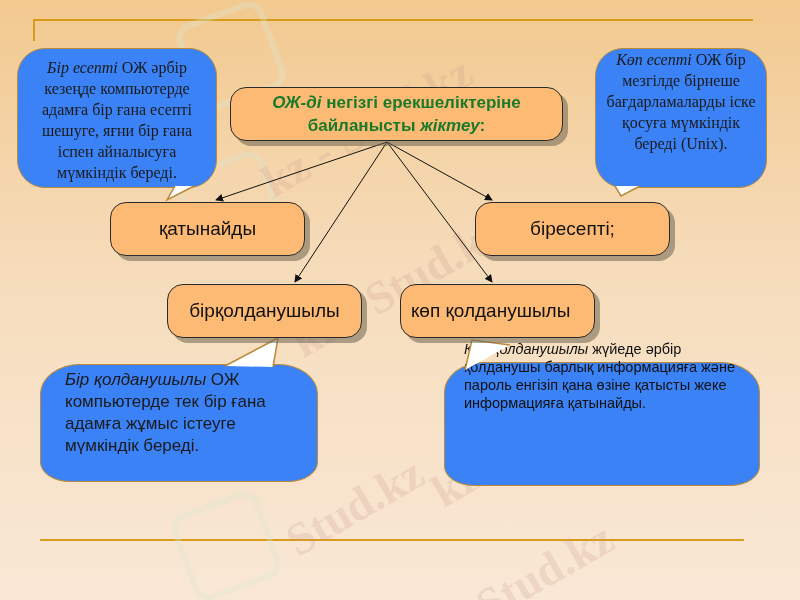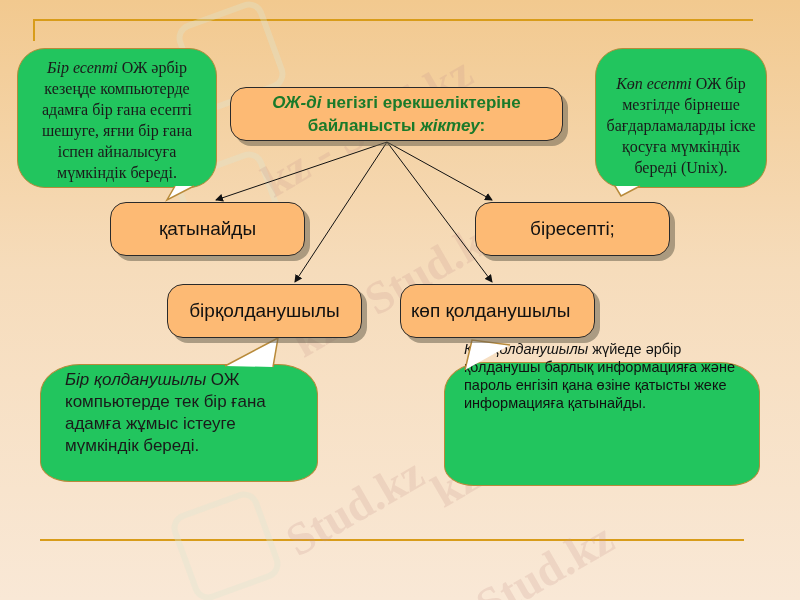--- a/index.html
+++ b/index.html
@@ -20,21 +20,21 @@
   }
   .box {
     position:absolute; background:#fdba74; border:1px solid #2a2a2a; border-radius:16px;
     box-shadow:5px 5px 0 rgba(110,100,80,0.55);
     display:flex; align-items:center; justify-content:center; text-align:center;
     color:#111; font-size:19px; box-sizing:border-box;
   }
   .title-box { color:#1a7a2a; font-weight:bold; font-size:17px; line-height:23px; }
   .title-box i { font-style:italic; }
   .bubble {
-    position:absolute; background:#22c55e; border:1.5px solid #b88a3a; border-radius:28px;
+    position:absolute; background:#3b82f6; border:1.5px solid #b88a3a; border-radius:28px;
     box-sizing:border-box; text-align:center; color:#1a1a1a;
   }
   .serif { font-family:"Liberation Serif", serif; font-size:16px; line-height:21px; }
   .sans-bubble { font-family:"Liberation Sans", sans-serif; text-align:left; }
   svg.overlay { position:absolute; left:0; top:0; pointer-events:none; }
 </style>
 </head>
 <body>
 
 <div class="deco-line" style="left:33px; top:19px; width:720px; height:2px;"></div>
@@ -47,21 +47,21 @@
 <div class="watermark" style="left:250px; top:100px;">kz - Stud.kz</div>
 <div class="watermark" style="left:280px; top:260px;">kz - Stud.kz</div>
 <div class="watermark" style="left:420px; top:410px;">kz - Stud.kz</div>
 <div class="watermark" style="left:280px; top:480px;">Stud.kz</div>
 <div class="watermark" style="left:470px; top:545px;">Stud.kz</div>
 
 <div class="bubble serif" style="left:17px; top:48px; width:200px; height:140px; padding:8px 10px;">
   <i>Бір есепті</i><span> ОЖ әрбір кезеңде компьютерде адамға бір ғана есепті шешуге, яғни бір ғана іспен айналысуға мүмкіндік береді.</span>
 </div>
 
-<div class="bubble serif" style="left:595px; top:48px; width:172px; height:140px; padding:24px 8px;">
+<div class="bubble serif" style="left:595px; top:48px; width:172px; height:140px; padding:0 8px;">
   <i>Көп есепті</i><span> ОЖ бір мезгілде бірнеше бағдарламаларды іске қосуға мүмкіндік береді (Unix).</span>
 </div>
 
 <div class="bubble sans-bubble" style="left:40px; top:364px; width:278px; height:118px; padding:4px 24px; font-size:17px; line-height:22px; border-radius:40px 40px 30px 30px / 30px 30px 20px 20px;">
   <i>Бір қолданушылы</i><span> ОЖ компьютерде тек бір ғана адамға жұмыс істеуге мүмкіндік береді.</span>
 </div>
 
 <div class="bubble" style="left:444px; top:362px; width:316px; height:124px; border-radius:40px 40px 30px 30px / 30px 30px 20px 20px;"></div>
 <div class="sans-bubble" style="position:absolute; left:464px; top:340px; width:280px; font-size:14.5px; line-height:18px; color:#111;">
   <i>Көп қолданушылы</i><span> жүйеде әрбір қолданушы барлық информацияға және пароль енгізіп қана өзіне қатысты жеке информацияға қатынайды.</span>

